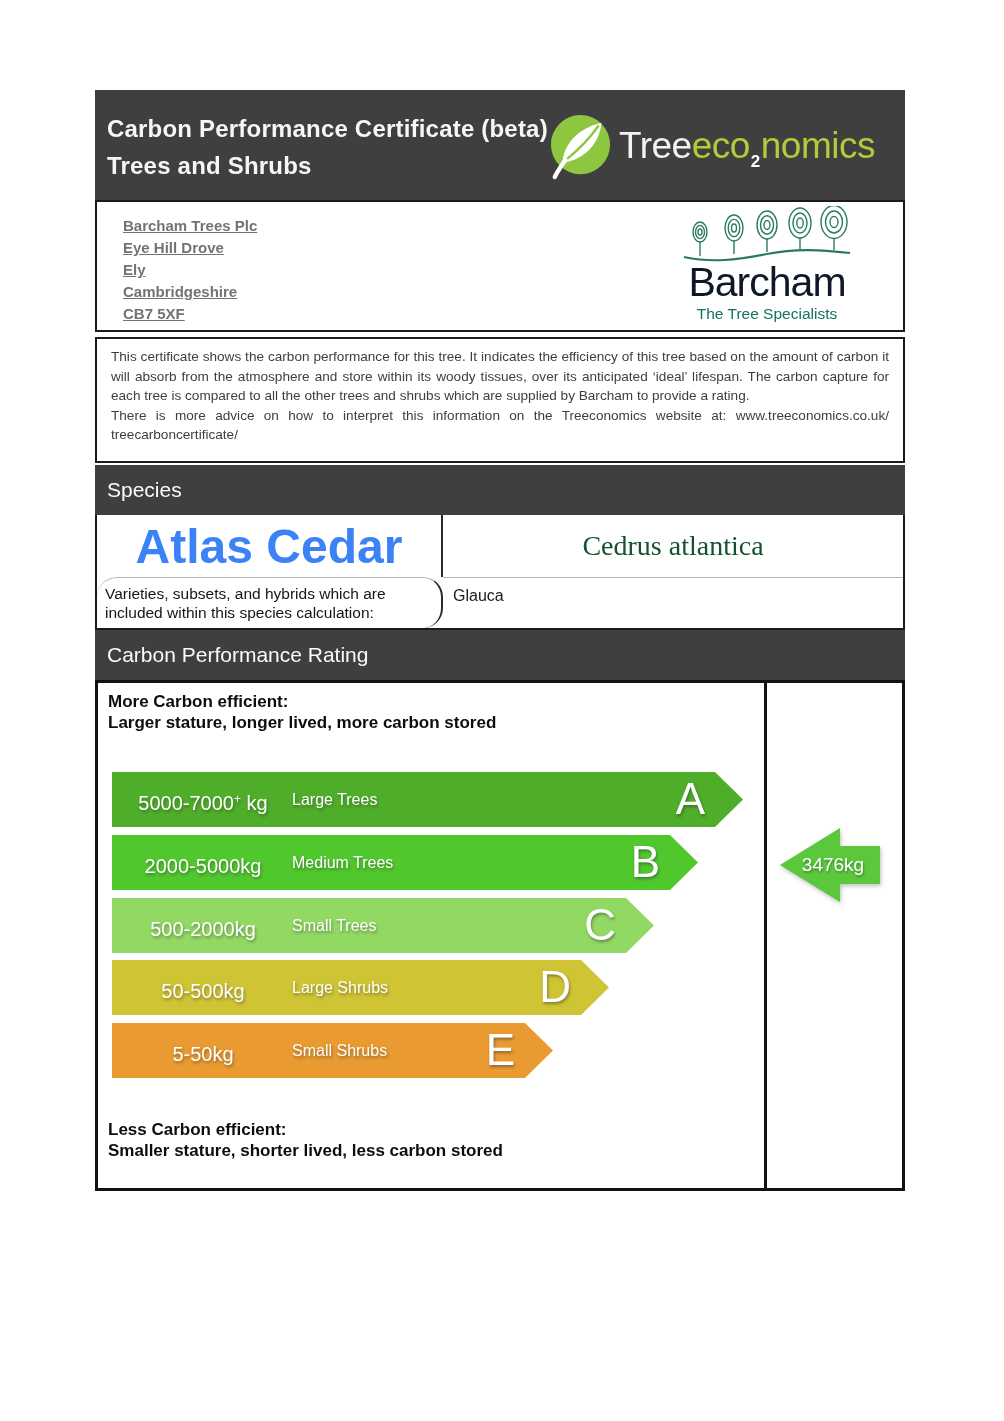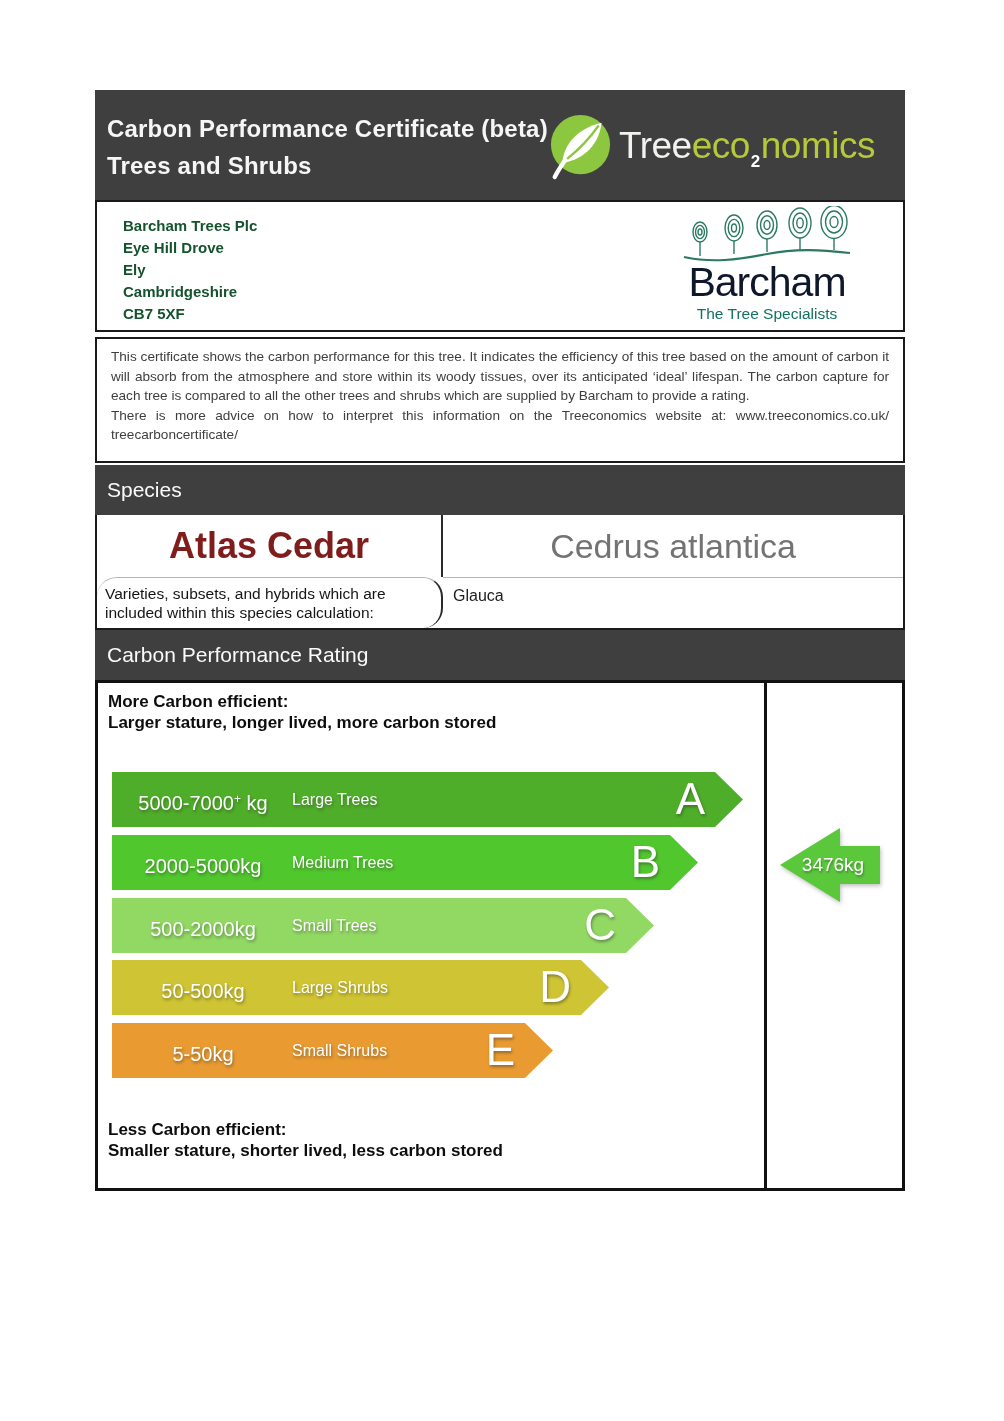--- a/index.html
+++ b/index.html
@@ -10,40 +10,40 @@
   .hdr{position:relative;height:110px;background:#3f3f3f;color:#f6f6f6;}
   .hdr .titles{padding:20px 0 0 12px;font-size:24px;font-weight:600;line-height:37px;letter-spacing:.2px;}
   .brand{position:absolute;right:30px;top:22px;display:flex;align-items:center;gap:7px;}
   .brand .word{font-size:37px;font-weight:500;letter-spacing:-0.5px;white-space:nowrap;}
   .brand .w-white{color:#f2f2f0;}
   .brand .w-green{color:#b6c93a;text-align:center;}
   .brand sub.co2{color:#ffffff;font-size:17px;vertical-align:-9px;margin:0 1px;font-weight:700;}
 
   
   .addr{position:relative;height:132px;border:2px solid #1a1a1a;box-sizing:border-box;background:#fff;}
-  .addr .lines{padding:13px 12px 0 26px;font-size:15px;font-weight:700;color:#14532d;line-height:22px;}
+  .addr .lines{padding:13px 12px 0 26px;font-size:15px;font-weight:700;color:#737373;line-height:22px;text-decoration:underline;}
   .barcham{position:absolute;right:8px;top:2px;width:256px;height:124px;text-align:center;}
   .barcham .bname{font-size:41px;color:#0f172a;line-height:40px;letter-spacing:-1px;margin-top:-2px;}
   .barcham .btag{font-size:15.5px;color:#10735e;margin-top:3px;}
 
   
   .desc{margin-top:5px;border:2px solid #1a1a1a;box-sizing:border-box;min-height:126px;background:#fff;padding:8px 14px 6px 14px;}
   .desc p{margin:0;text-align:justify;font-size:13.6px;line-height:19.5px;color:#3e3e3e;}
 
   
   .bar{height:50px;background:#3f3f3f;color:#fafafa;font-size:21px;line-height:50px;padding-left:12px;box-sizing:border-box;}
   .bar.species-bar{margin-top:2px;}
 
   
   .sp-table{display:grid;grid-template-columns:346px 1fr;border:2px solid #1a1a1a;border-top:none;background:#fff;}
   .sp-cell{box-sizing:border-box;}
   .sp-left{border-right:2px solid #2a2a2a;}
   .sp-row2{border-top:1px solid #b5b5b5;}
-  .cell-common{height:62px;display:flex;align-items:center;justify-content:center;font-size:36px;font-weight:600;color:#7f1d1d;}
-  .cell-latin{height:62px;display:flex;align-items:center;justify-content:center;font-size:34px;color:#737373;}
+  .cell-common{height:62px;display:flex;align-items:center;justify-content:center;font-size:48px;font-weight:600;color:#3b82f6;}
+  .cell-latin{height:62px;display:flex;align-items:center;justify-content:center;font-size:28px;color:#14532d;font-family:Liberation Serif, serif;}
   .cell-varlabel{height:51px;padding:6px 8px 0 8px;font-size:15.5px;line-height:19px;color:#151515;border-radius:20px;}
   .cell-varval{height:51px;padding:9px 0 0 10px;font-size:16px;color:#1c1c1c;}
 
   
   .chart{position:relative;height:511px;border:3px solid #111;box-sizing:border-box;background:#fff;}
   .chart .divider{position:absolute;left:666px;top:0;bottom:0;width:3px;background:#111;}
   .note{position:absolute;left:10px;font-size:17px;font-weight:700;color:#0d0d0d;line-height:21px;}
   .note.top{top:8px;}
   .note.bottom{bottom:27px;}
 

